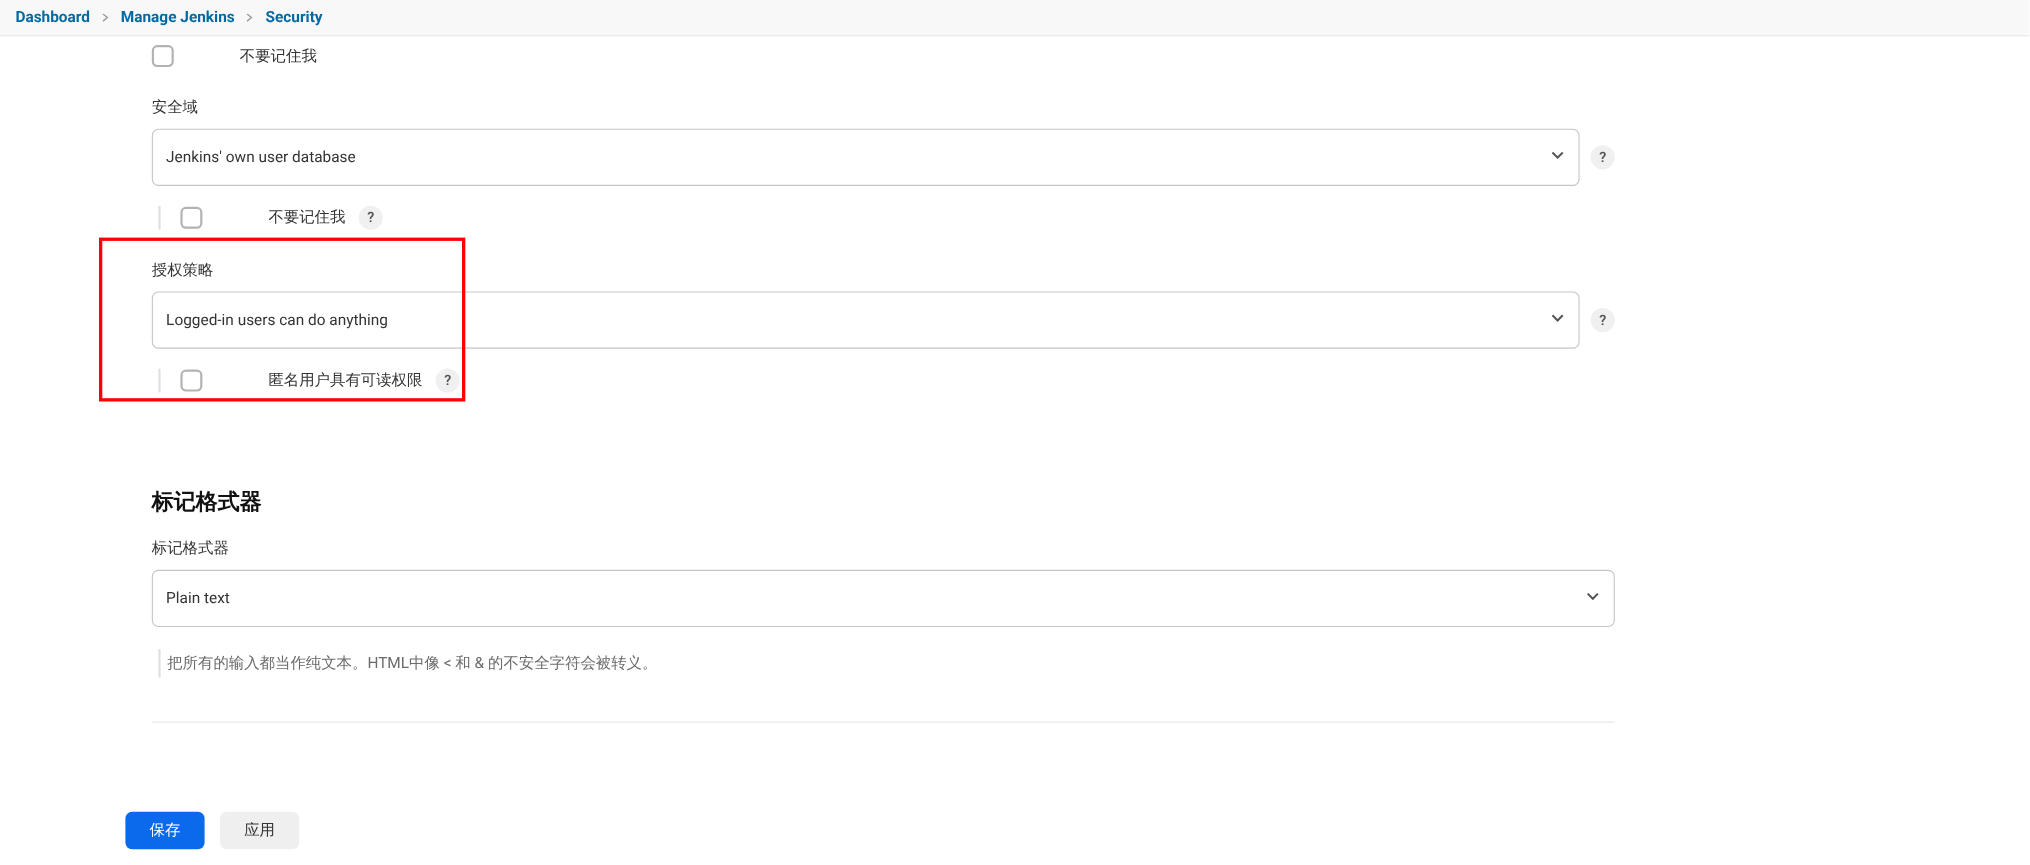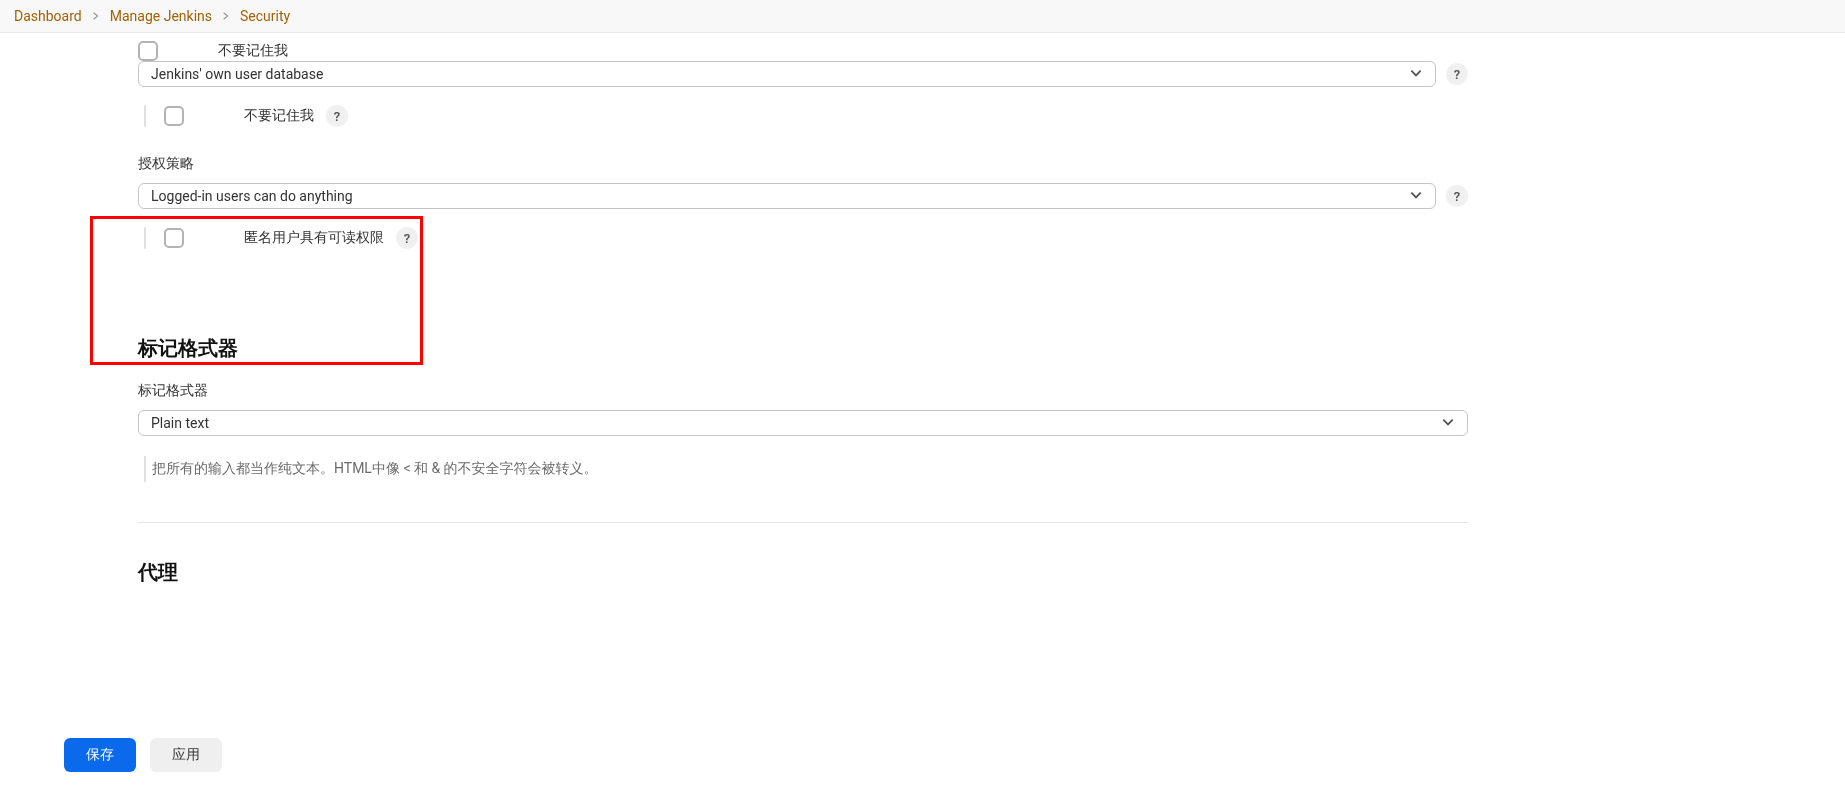--- a/index.html
+++ b/index.html
@@ -11,21 +11,21 @@
     }
     .breadcrumb-bar {
       background: #f8f8f8;
       border-bottom: 1px solid #eaeaea;
       padding: 8px 14px;
       display: flex;
       align-items: center;
       gap: 10px;
       font-size: 14px;
     }
-    .breadcrumb-bar a { color: #a16207; text-decoration: none; }
+    .breadcrumb-bar a { color: #0369a1; text-decoration: none; font-weight: bold; }
     .breadcrumb-sep { color: #999; font-size: 11px; }
     .content {
       width: 1330px;
       margin-left: 138px;
       padding-top: 4px;
       padding-bottom: 120px;
     }
     .section-label {
       font-size: 14px;
       color: #333;
@@ -39,21 +39,21 @@
       margin-top: 56px;
       margin-bottom: 18px;
     }
     .select-row {
       display: flex;
       align-items: center;
       gap: 10px;
     }
     .select-box {
       flex: 1;
-      height: 26px;
+      height: 52px;
       border: 1px solid #c5c5c5;
       border-radius: 6px;
       background: #fff;
       padding: 0 12px;
       display: flex;
       align-items: center;
       justify-content: space-between;
       cursor: pointer;
     }
     .select-box .chevron {
@@ -113,21 +113,21 @@
     .highlight-box {
       position: absolute;
       border: 3px solid #ff0000;
       pointer-events: none;
     }
     .bottom-bar {
       position: fixed;
       bottom: 0;
       left: 0;
       right: 0;
-      padding: 14px 0 14px 64px;
+      padding: 14px 0 14px 114px;
       display: flex;
       gap: 14px;
       background: linear-gradient(to bottom, rgba(255,255,255,0.6), #fff 40%);
     }
     .btn {
       height: 34px;
       padding: 0 22px;
       border-radius: 6px;
       border: none;
       font-size: 14px;
@@ -162,20 +162,21 @@
   <a href="#">Security</a>
 </div>
 
 <div class="content">
 
   <div class="checkbox-row" style="margin-top:4px;">
     <div class="checkbox"></div>
     <span class="checkbox-label">不要记住我</span>
   </div>
 
+  <div class="section-label">安全域</div>
   <div class="select-row">
     <div class="select-box">
       <span>Jenkins' own user database</span>
       <span class="chevron">
         <svg width="14" height="14" viewBox="0 0 12 12">
             <path d="M2 4 L6 8 L10 4" fill="none" stroke="currentColor" stroke-width="1.6"></path>
           </svg>
       </span>
     </div>
     <span class="help-badge">?</span>
@@ -217,21 +218,20 @@
         <svg width="14" height="14" viewBox="0 0 12 12">
             <path d="M2 4 L6 8 L10 4" fill="none" stroke="currentColor" stroke-width="1.6"></path>
           </svg>
       </span>
     </div>
   </div>
   <div class="help-text-block">把所有的输入都当作纯文本。HTML中像 &lt; 和 &amp; 的不安全字符会被转义。</div>
 
   <hr class="divider">
 
-  <div class="fake-cutoff">代理</div>
 </div>
 
 <div class="highlight-box" style="left:90px; top:216px; width:333px; height:149px;"></div>
 
 <div class="bottom-bar">
   <button class="btn btn-primary">保存</button>
   <button class="btn btn-secondary">应用</button>
 </div>
 
 </body></html>

